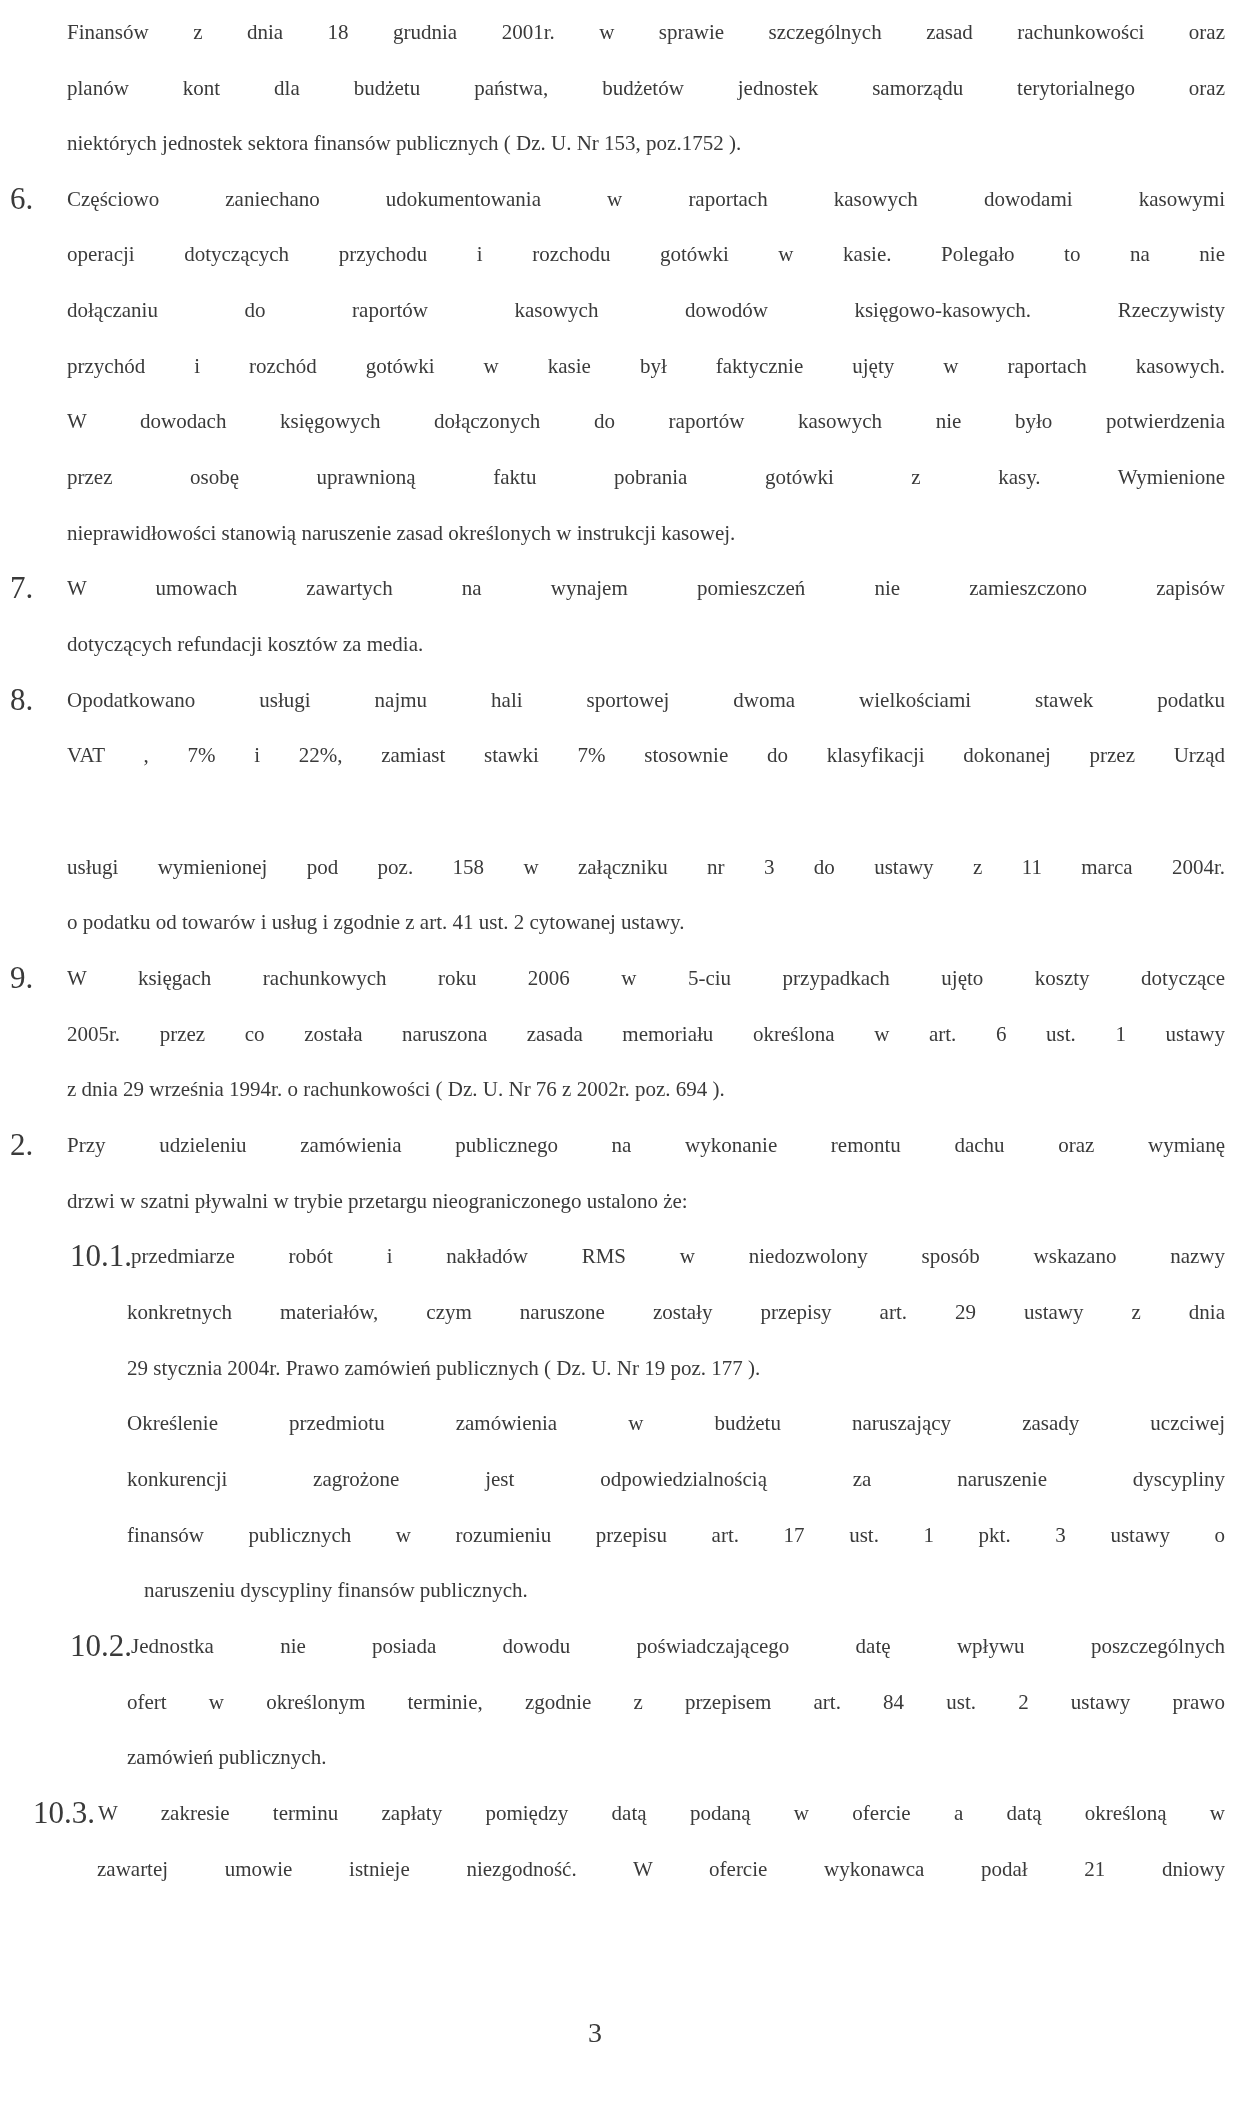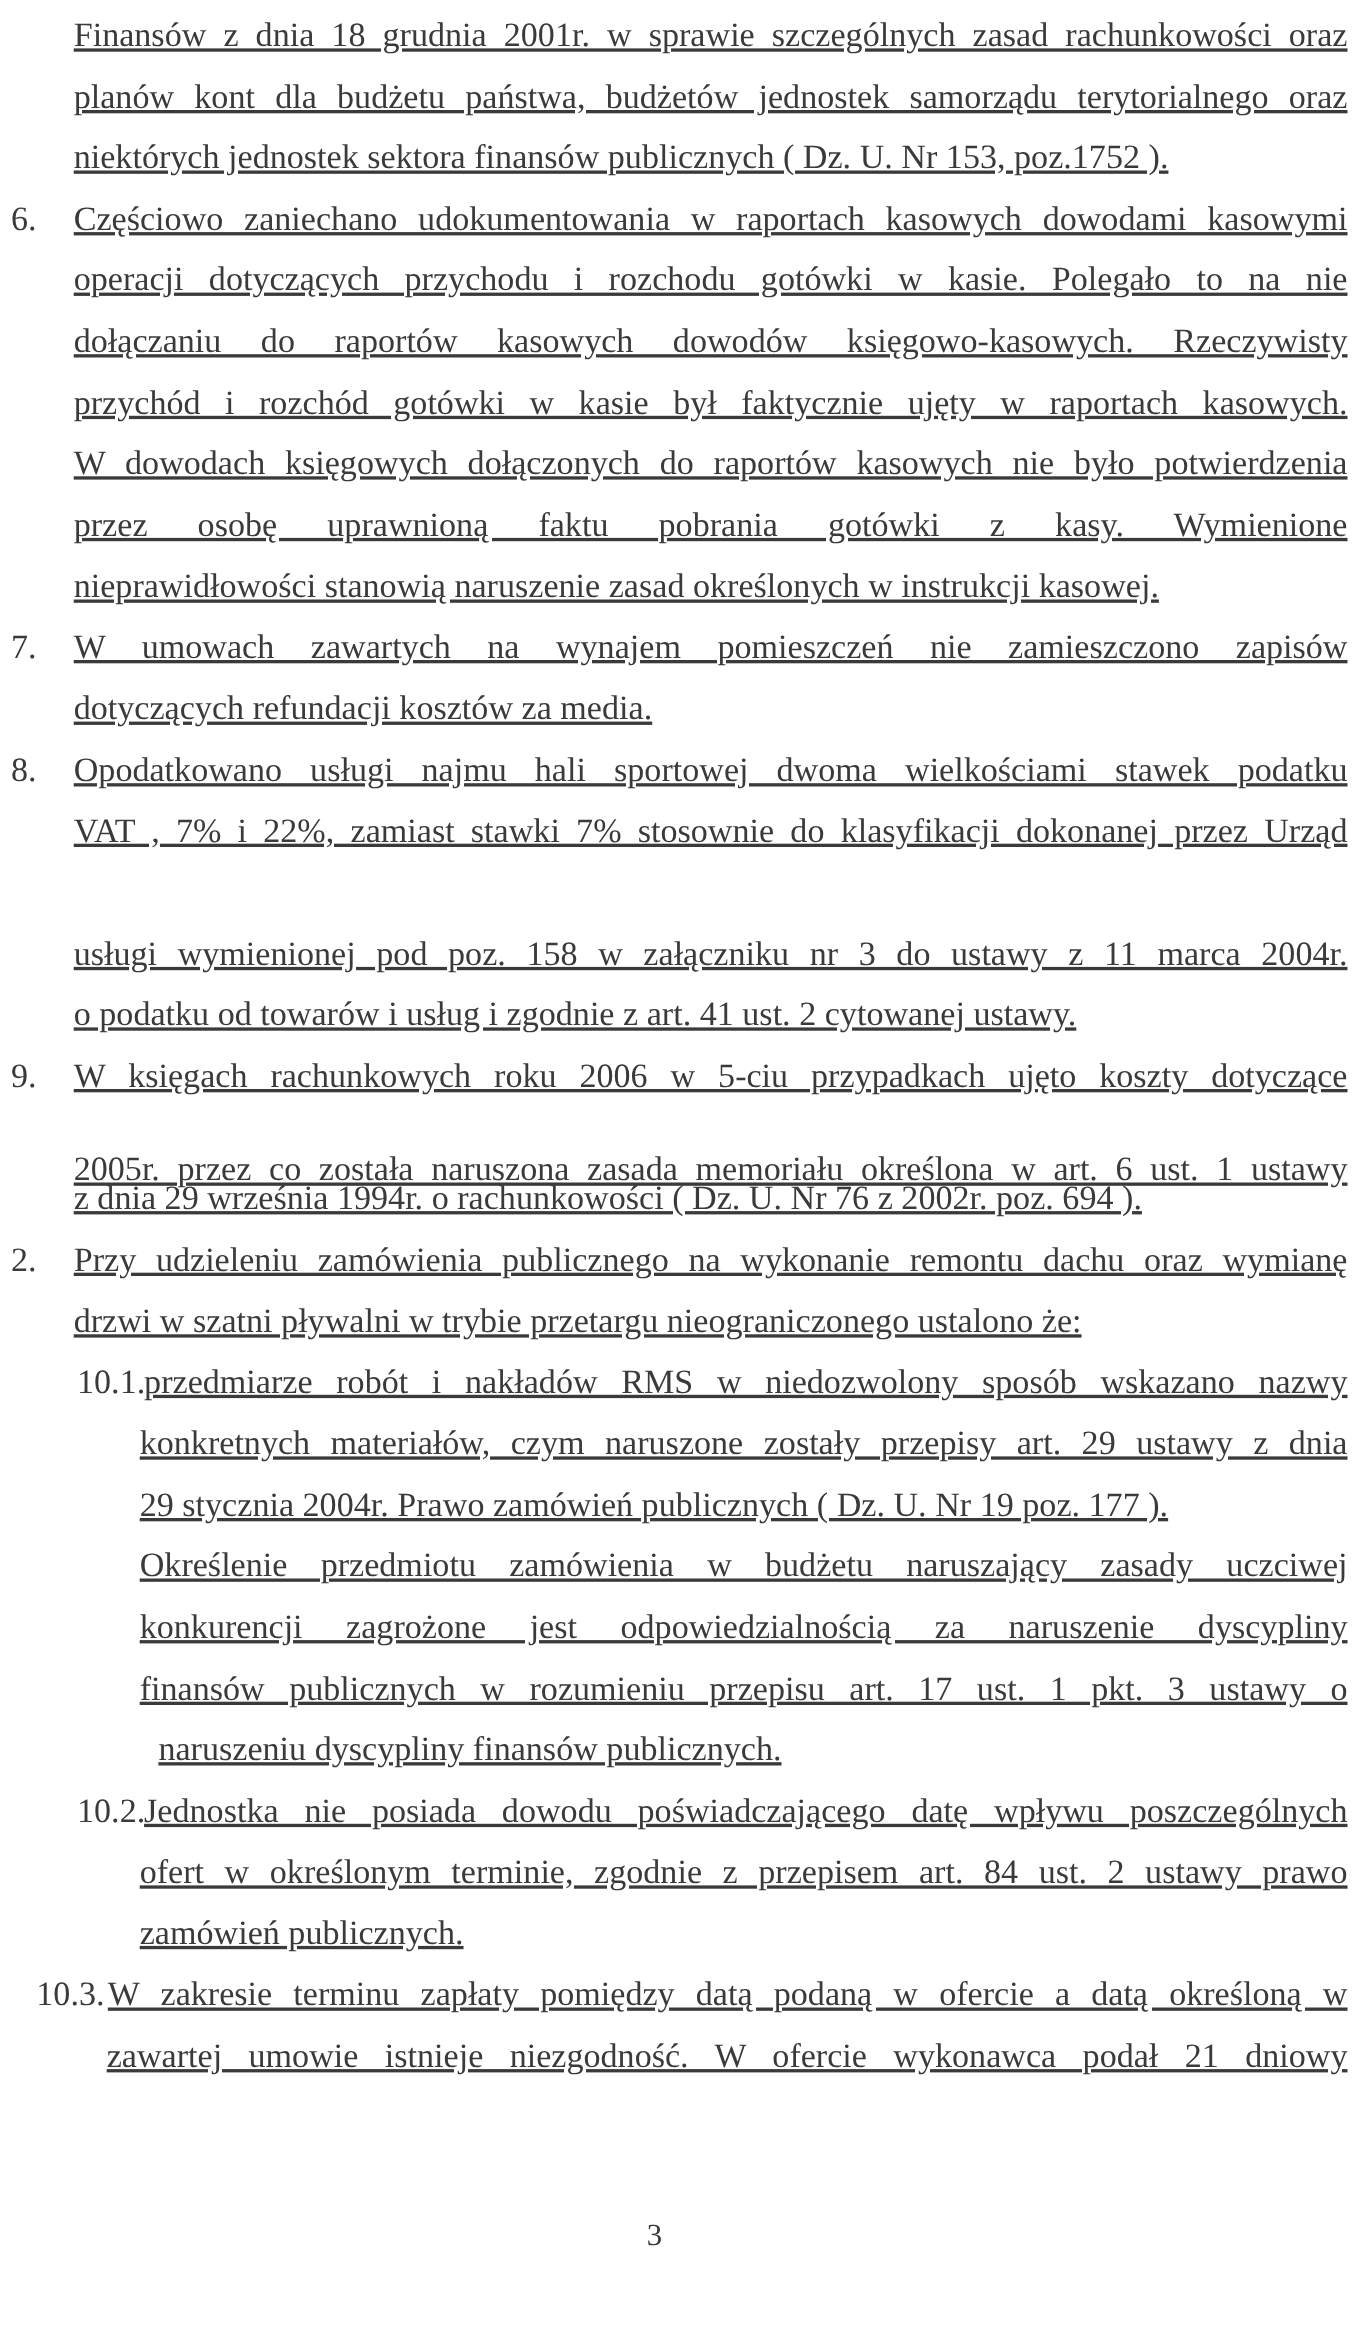--- a/index.html
+++ b/index.html
@@ -4,28 +4,27 @@
 <style>
   html, body { margin: 0; padding: 0; background: #ffffff; }
   body {
     width: 1240px; height: 2121px; position: relative; overflow: hidden;
     font-family: "Liberation Serif", "DejaVu Serif", serif;
     color: #3a3a3a;
   }
   .page { position: absolute; left: 0; top: 0; width: 1240px; height: 2121px; }
   .line {
     position: absolute;
-    font-size: 31px;
+    font-size: 21px;
     line-height: 36px;
     height: 36px;
     white-space: nowrap;
     text-align: justify;
     text-align-last: justify;
     overflow: visible;
-    text-decoration: underline;
   }
   .line.last { text-align-last: left; }
   .num {
     position: absolute;
     font-size: 31px;
     line-height: 36px;
     height: 36px;
     white-space: nowrap;
   }
   .pagenum {
@@ -57,21 +56,21 @@
   <div class="line last" style="left: 67px; width: 1158px; top: 626px; white-space: normal;">dotyczących refundacji kosztów za media.</div>
 
   <div class="num" style="left:10px;top:682px;">8.</div>
   <div class="line" style="left: 67px; width: 1158px; top: 682px; white-space: normal;">Opodatkowano usługi najmu hali sportowej dwoma wielkościami stawek podatku</div>
   <div class="line" style="left: 67px; width: 1158px; top: 737px; white-space: normal;">VAT , 7% i 22%, zamiast stawki 7% stosownie do klasyfikacji dokonanej przez Urząd</div>
   <div class="line" style="left: 67px; width: 1158px; top: 849px; white-space: normal;">usługi wymienionej pod poz. 158 w załączniku nr 3 do ustawy z 11 marca 2004r.</div>
   <div class="line last" style="left: 67px; width: 1158px; top: 904px; white-space: normal;">o podatku od towarów i usług i zgodnie z art. 41 ust. 2 cytowanej ustawy.</div>
 
   <div class="num" style="left:10px;top:960px;">9.</div>
   <div class="line" style="left: 67px; width: 1158px; top: 960px; white-space: normal;">W księgach rachunkowych roku 2006 w 5-ciu przypadkach ujęto koszty dotyczące</div>
-  <div class="line" style="left: 67px; width: 1158px; top: 1016px; white-space: normal; margin-top: 29px;">2005r. przez co została naruszona zasada memoriału określona w art. 6 ust. 1 ustawy</div>
+  <div class="line" style="left: 67px; width: 1158px; top: 1016px; white-space: normal;">2005r. przez co została naruszona zasada memoriału określona w art. 6 ust. 1 ustawy</div>
   <div class="line last" style="left: 67px; width: 1158px; top: 1071px; white-space: normal;">z dnia 29 września 1994r. o rachunkowości ( Dz. U. Nr 76 z 2002r. poz. 694 ).</div>
 
   <div class="num" style="left:10px;top:1127px;">2.</div>
   <div class="line" style="left: 67px; width: 1158px; top: 1127px; white-space: normal;">Przy udzieleniu zamówienia publicznego na wykonanie remontu dachu oraz wymianę</div>
   <div class="line last" style="left: 67px; width: 1158px; top: 1183px; white-space: normal;">drzwi w szatni pływalni w trybie przetargu nieograniczonego ustalono że:</div>
 
   <div class="num" style="left:70px;top:1238px;">10.1.</div>
   <div class="line" style="left: 131px; width: 1094px; top: 1238px; white-space: normal;">przedmiarze robót i nakładów RMS w niedozwolony sposób wskazano nazwy</div>
   <div class="line" style="left: 127px; width: 1098px; top: 1294px; white-space: normal;">konkretnych materiałów, czym naruszone zostały przepisy art. 29 ustawy z dnia</div>
   <div class="line last" style="left: 127px; width: 1098px; top: 1350px; white-space: normal;">29 stycznia 2004r. Prawo zamówień publicznych ( Dz. U. Nr 19 poz. 177 ).</div>

